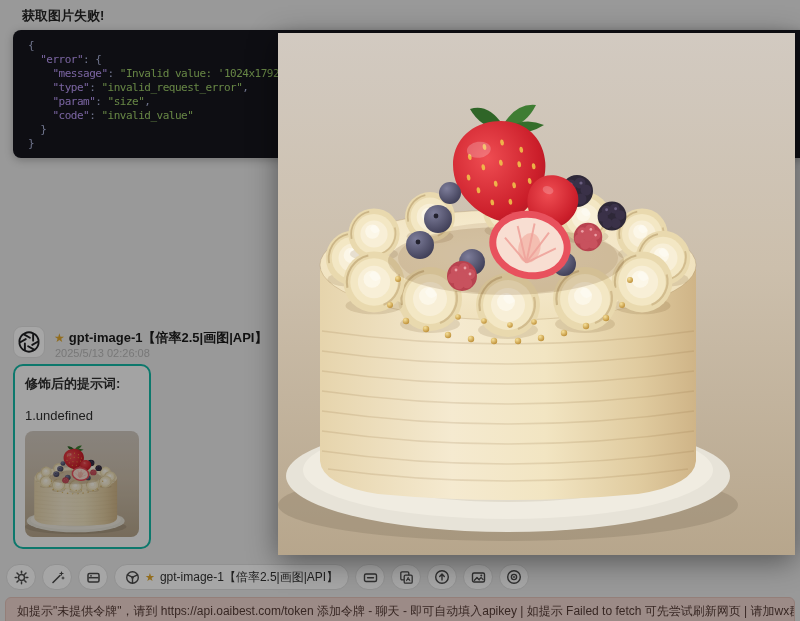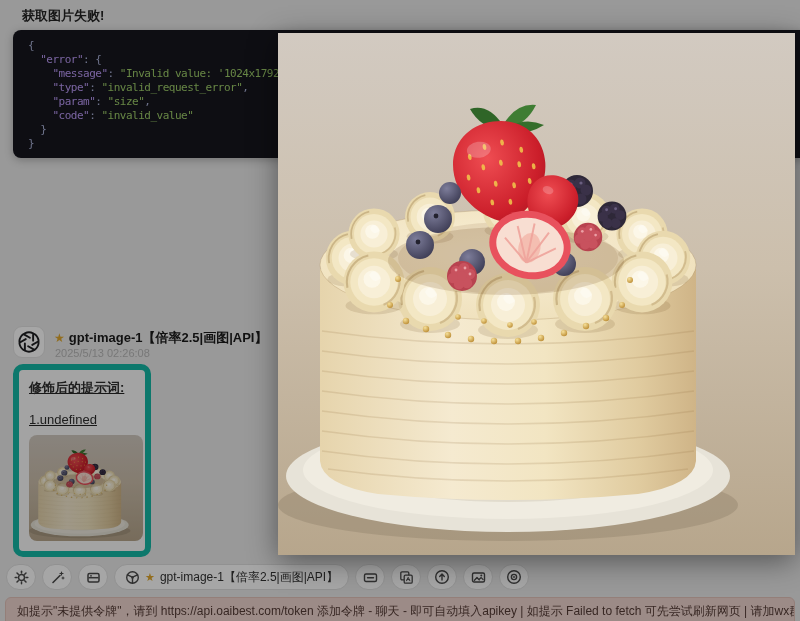--- a/index.html
+++ b/index.html
@@ -38,23 +38,22 @@
     font-size:13px; font-weight:700; color:#1b1b1b;
     display:flex; align-items:center; gap:4px; white-space:nowrap;
   }
   .star { color:var(--star,#e0a82e); font-size:12px; font-weight:400; }
   .msg-time {
     position:absolute; left:55px; top:347px;
     font-size:11px; color:#b9b9b9;
   }
   .bubble {
     position:absolute; left:13px; top:364px; width:138px;
-    background:#fbfbfb; border:6px solid #14b8a6; border-radius:10px;
+    background:#fbfbfb; border:2px solid #14b8a6; border-radius:10px;
     padding:9px 10px 10px 10px;
-    text-decoration:underline;
   }
   .bubble .p1 { font-size:13px; font-weight:600; color:#2e2e2e; }
   .bubble .p2 { font-size:13px; color:#2e2e2e; margin-top:15px; }
   .thumb {
     margin-top:8px; width:114px; height:106px; border-radius:8px;
     overflow:hidden; display:block; cursor:pointer;
   }
 
   
   .toolbar {

